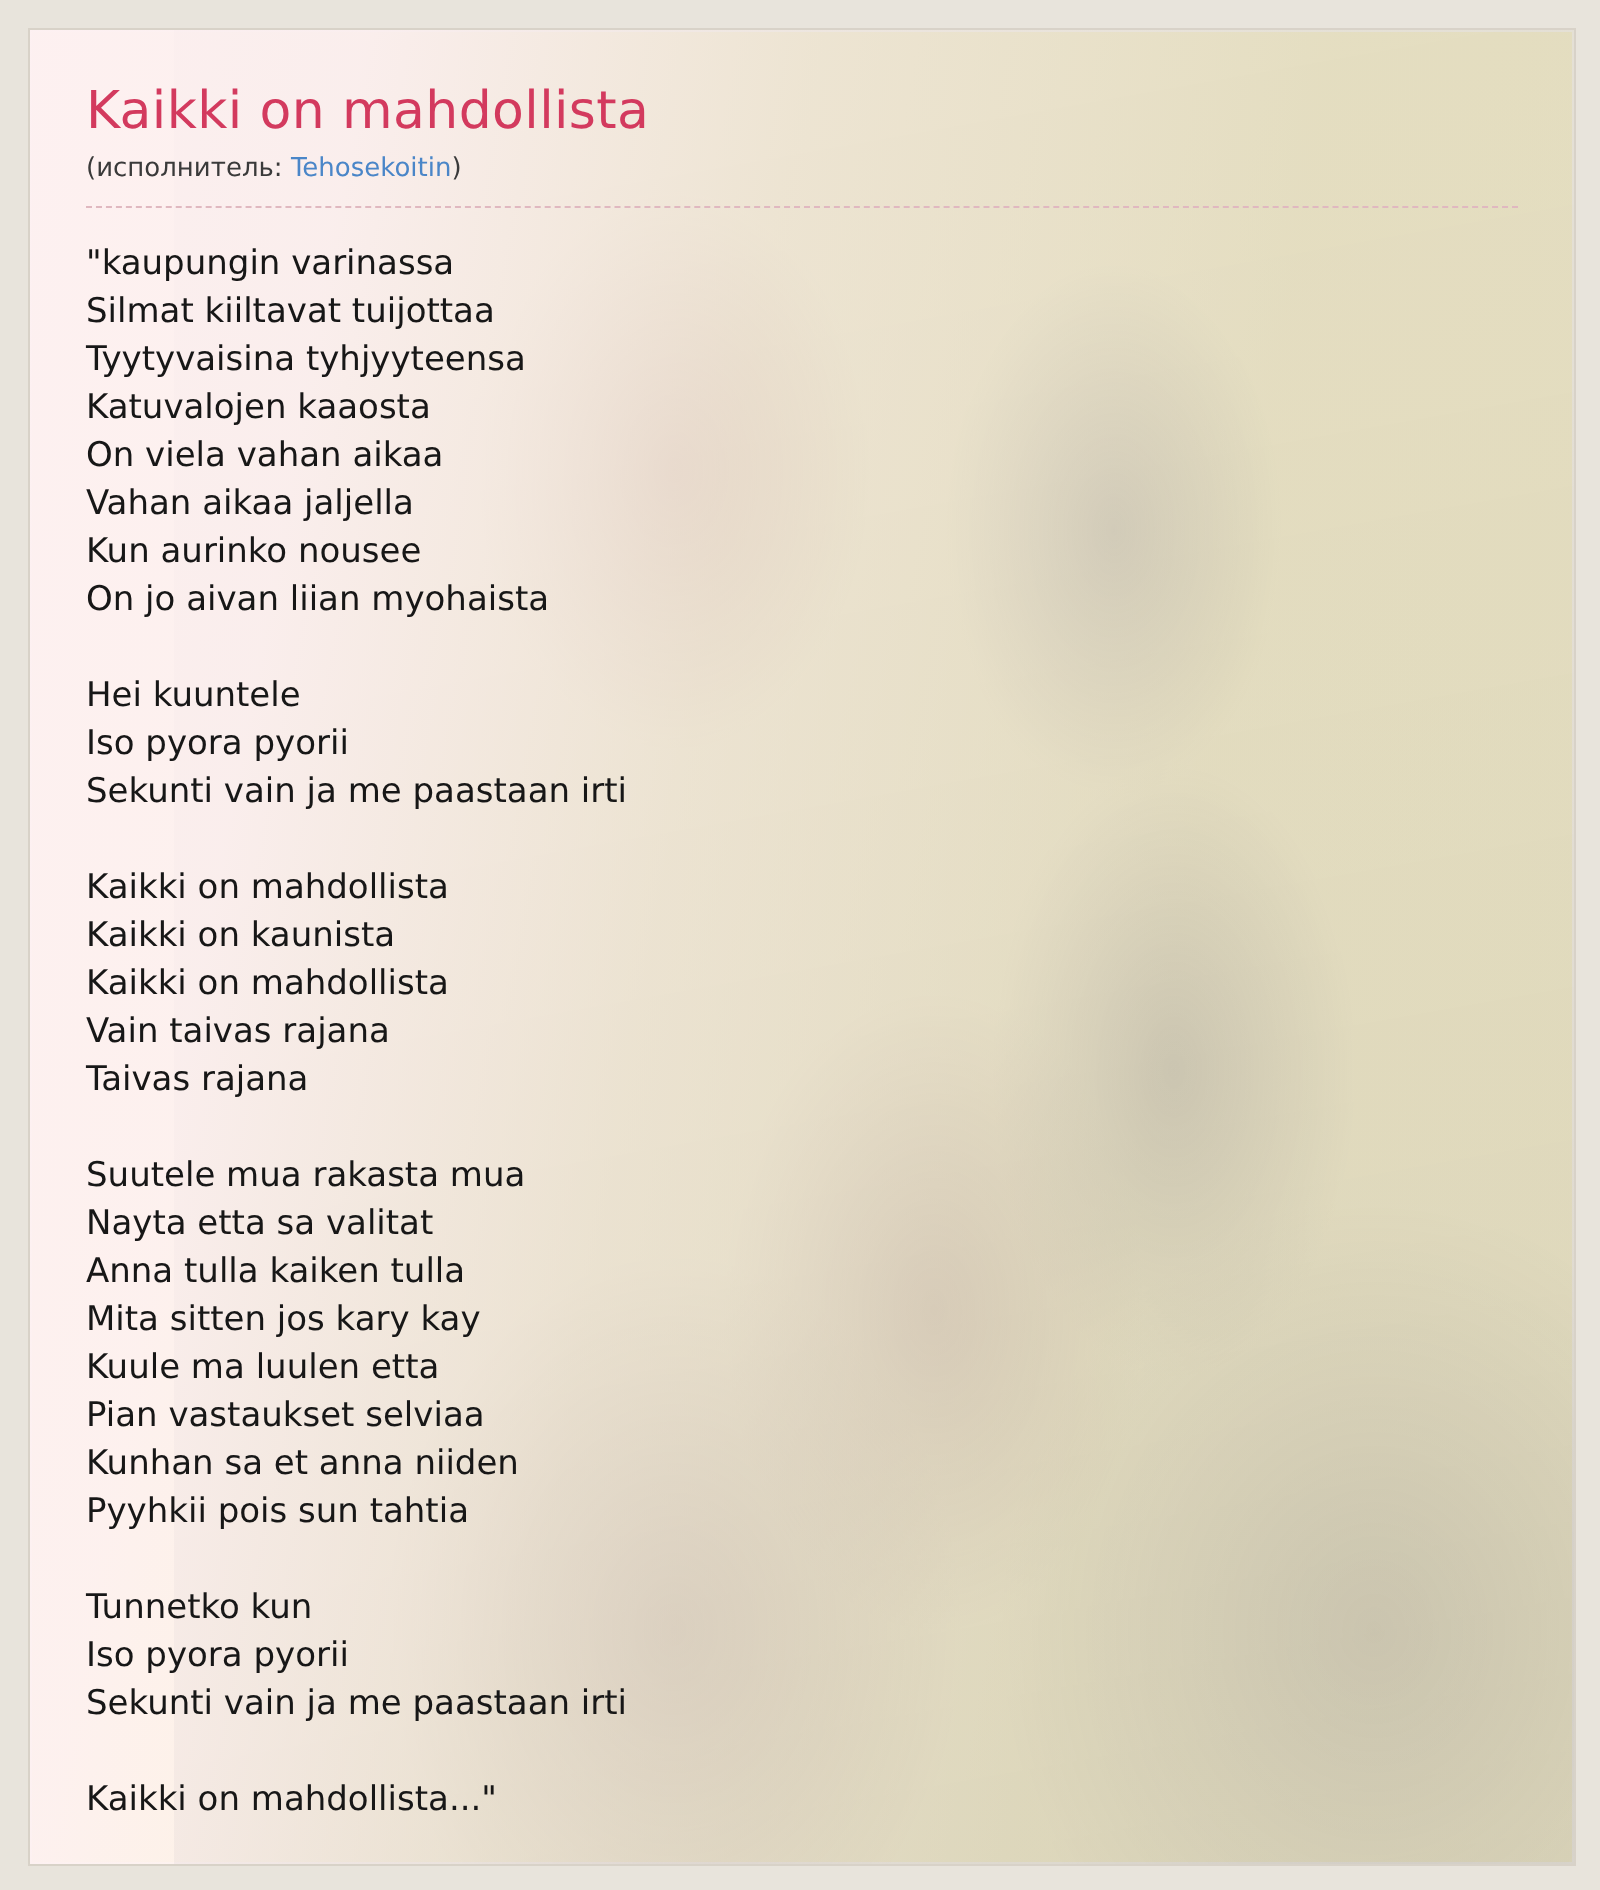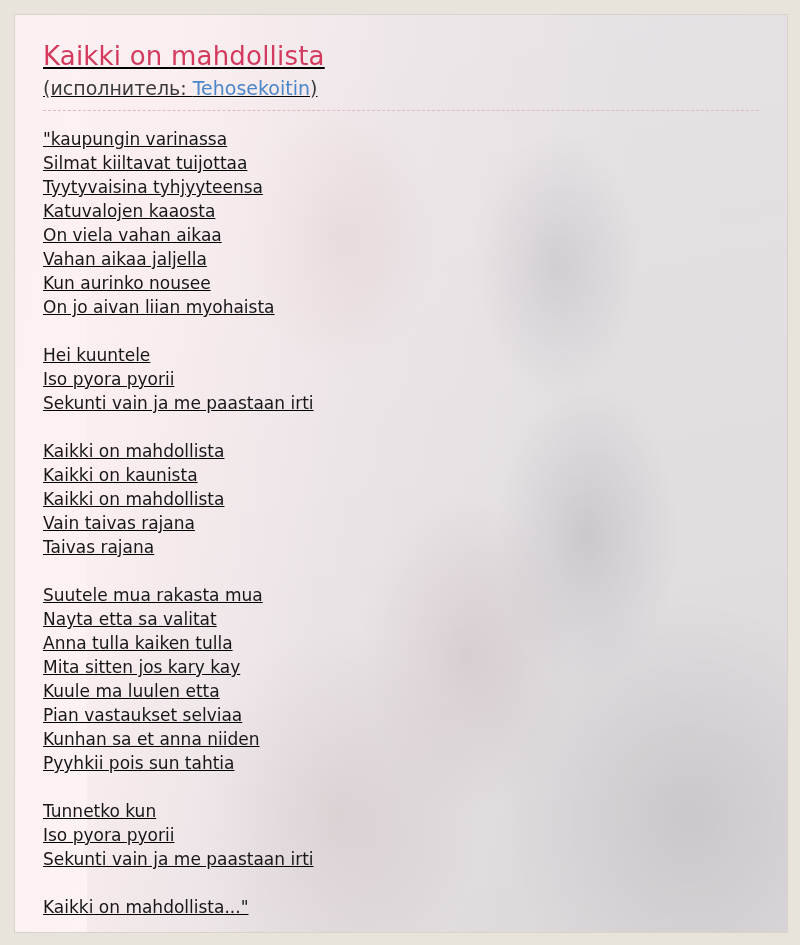--- a/index.html
+++ b/index.html
@@ -12,25 +12,24 @@
     background: #e8e4dc;
     font-family: "DejaVu Sans", sans-serif;
     overflow: hidden;
   }
   .page-frame {
     position: absolute;
     left: 14px;
     top: 14px;
     width: 772px;
     height: 917px;
-    background: #ffffff;
+    background: #fef9c3;
     border: 1px solid #d8d2c8;
     box-shadow: 0 0 0 1px rgba(255,255,255,0.6) inset;
     overflow: hidden;
-    text-decoration: underline;
   }
   
   .bg-photo {
     position: absolute;
     right: 0;
     top: 0;
     width: 700px;
     height: 917px;
     background:
       radial-gradient(ellipse 140px 200px at 250px 220px, rgba(120,60,60,0.40), rgba(120,60,60,0) 70%),
@@ -54,21 +53,21 @@
     padding: 26px 28px 0 28px;
   }
   .song-title {
     font-size: 26px;
     color: #d33a5e;
     font-weight: normal;
     margin: 0 0 6px 0;
     letter-spacing: 0.2px;
   }
   .performer-line {
-    font-size: 19px;
+    font-size: 13px;
     color: #3a3a3a;
     padding-bottom: 11px;
     border-bottom: 1px dashed #e0b8c0;
   }
   .performer-link {
     color: #4a86c8;
     text-decoration: none;
   }
   .lyrics {
     margin-top: 16px;

